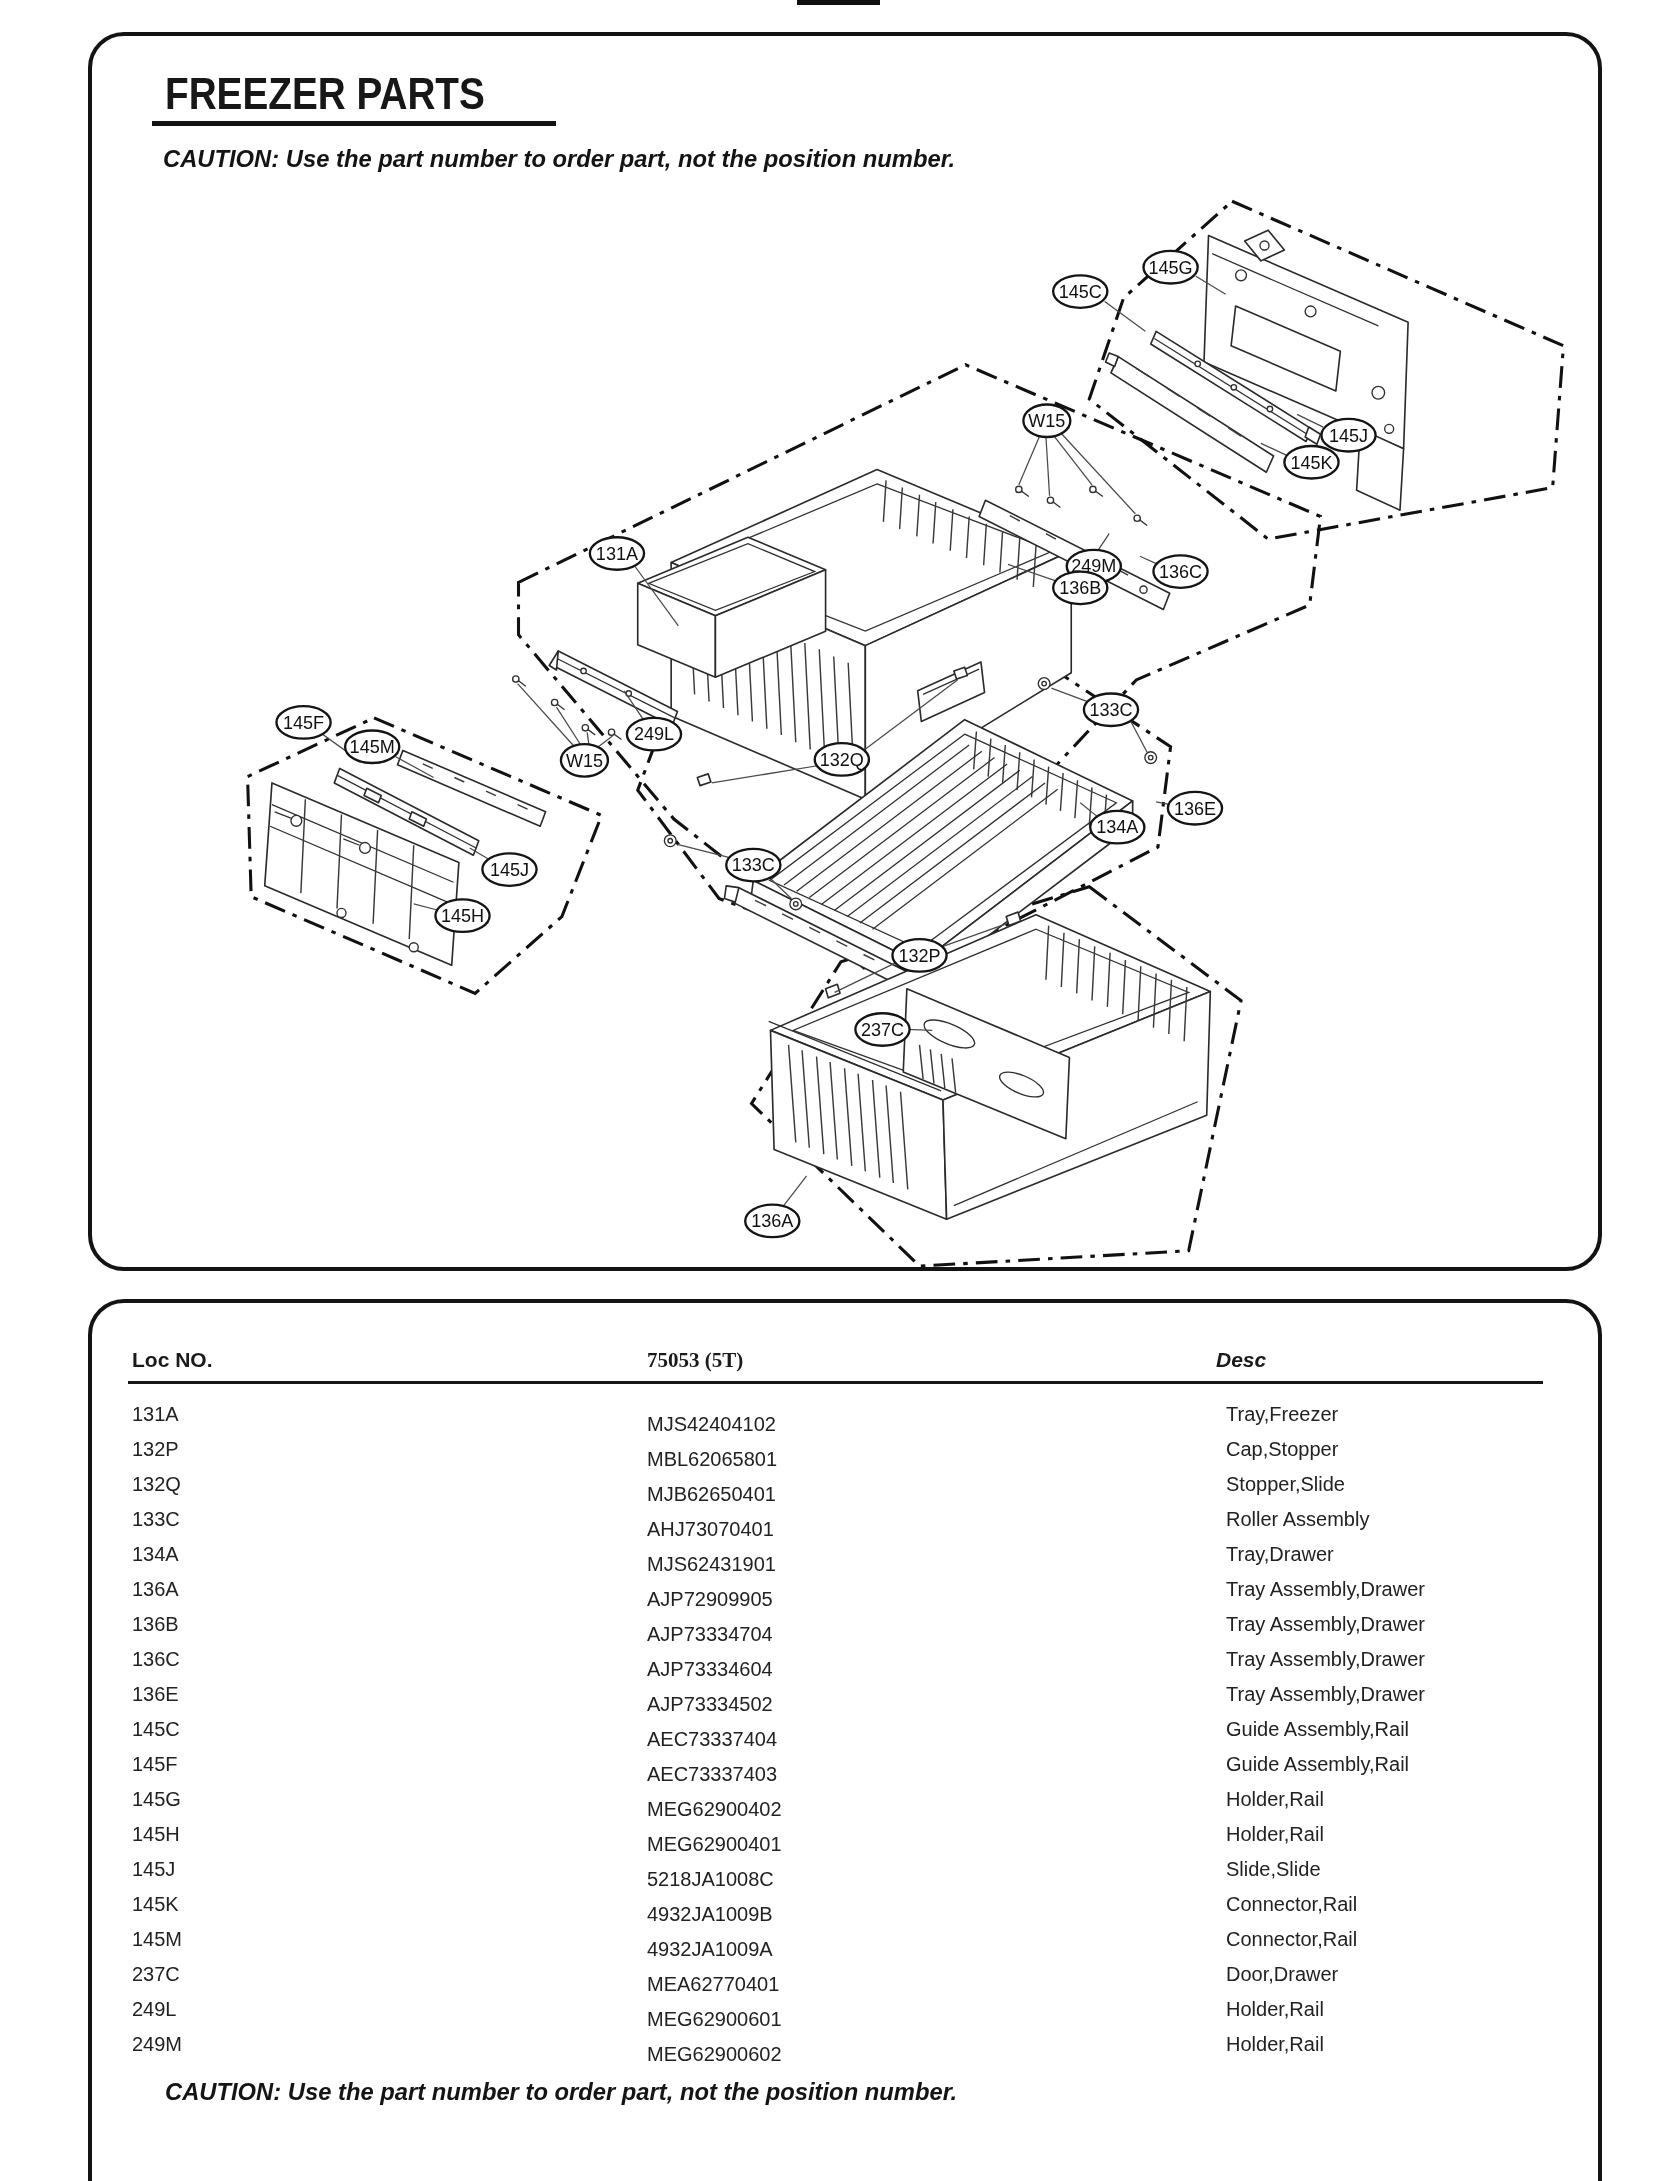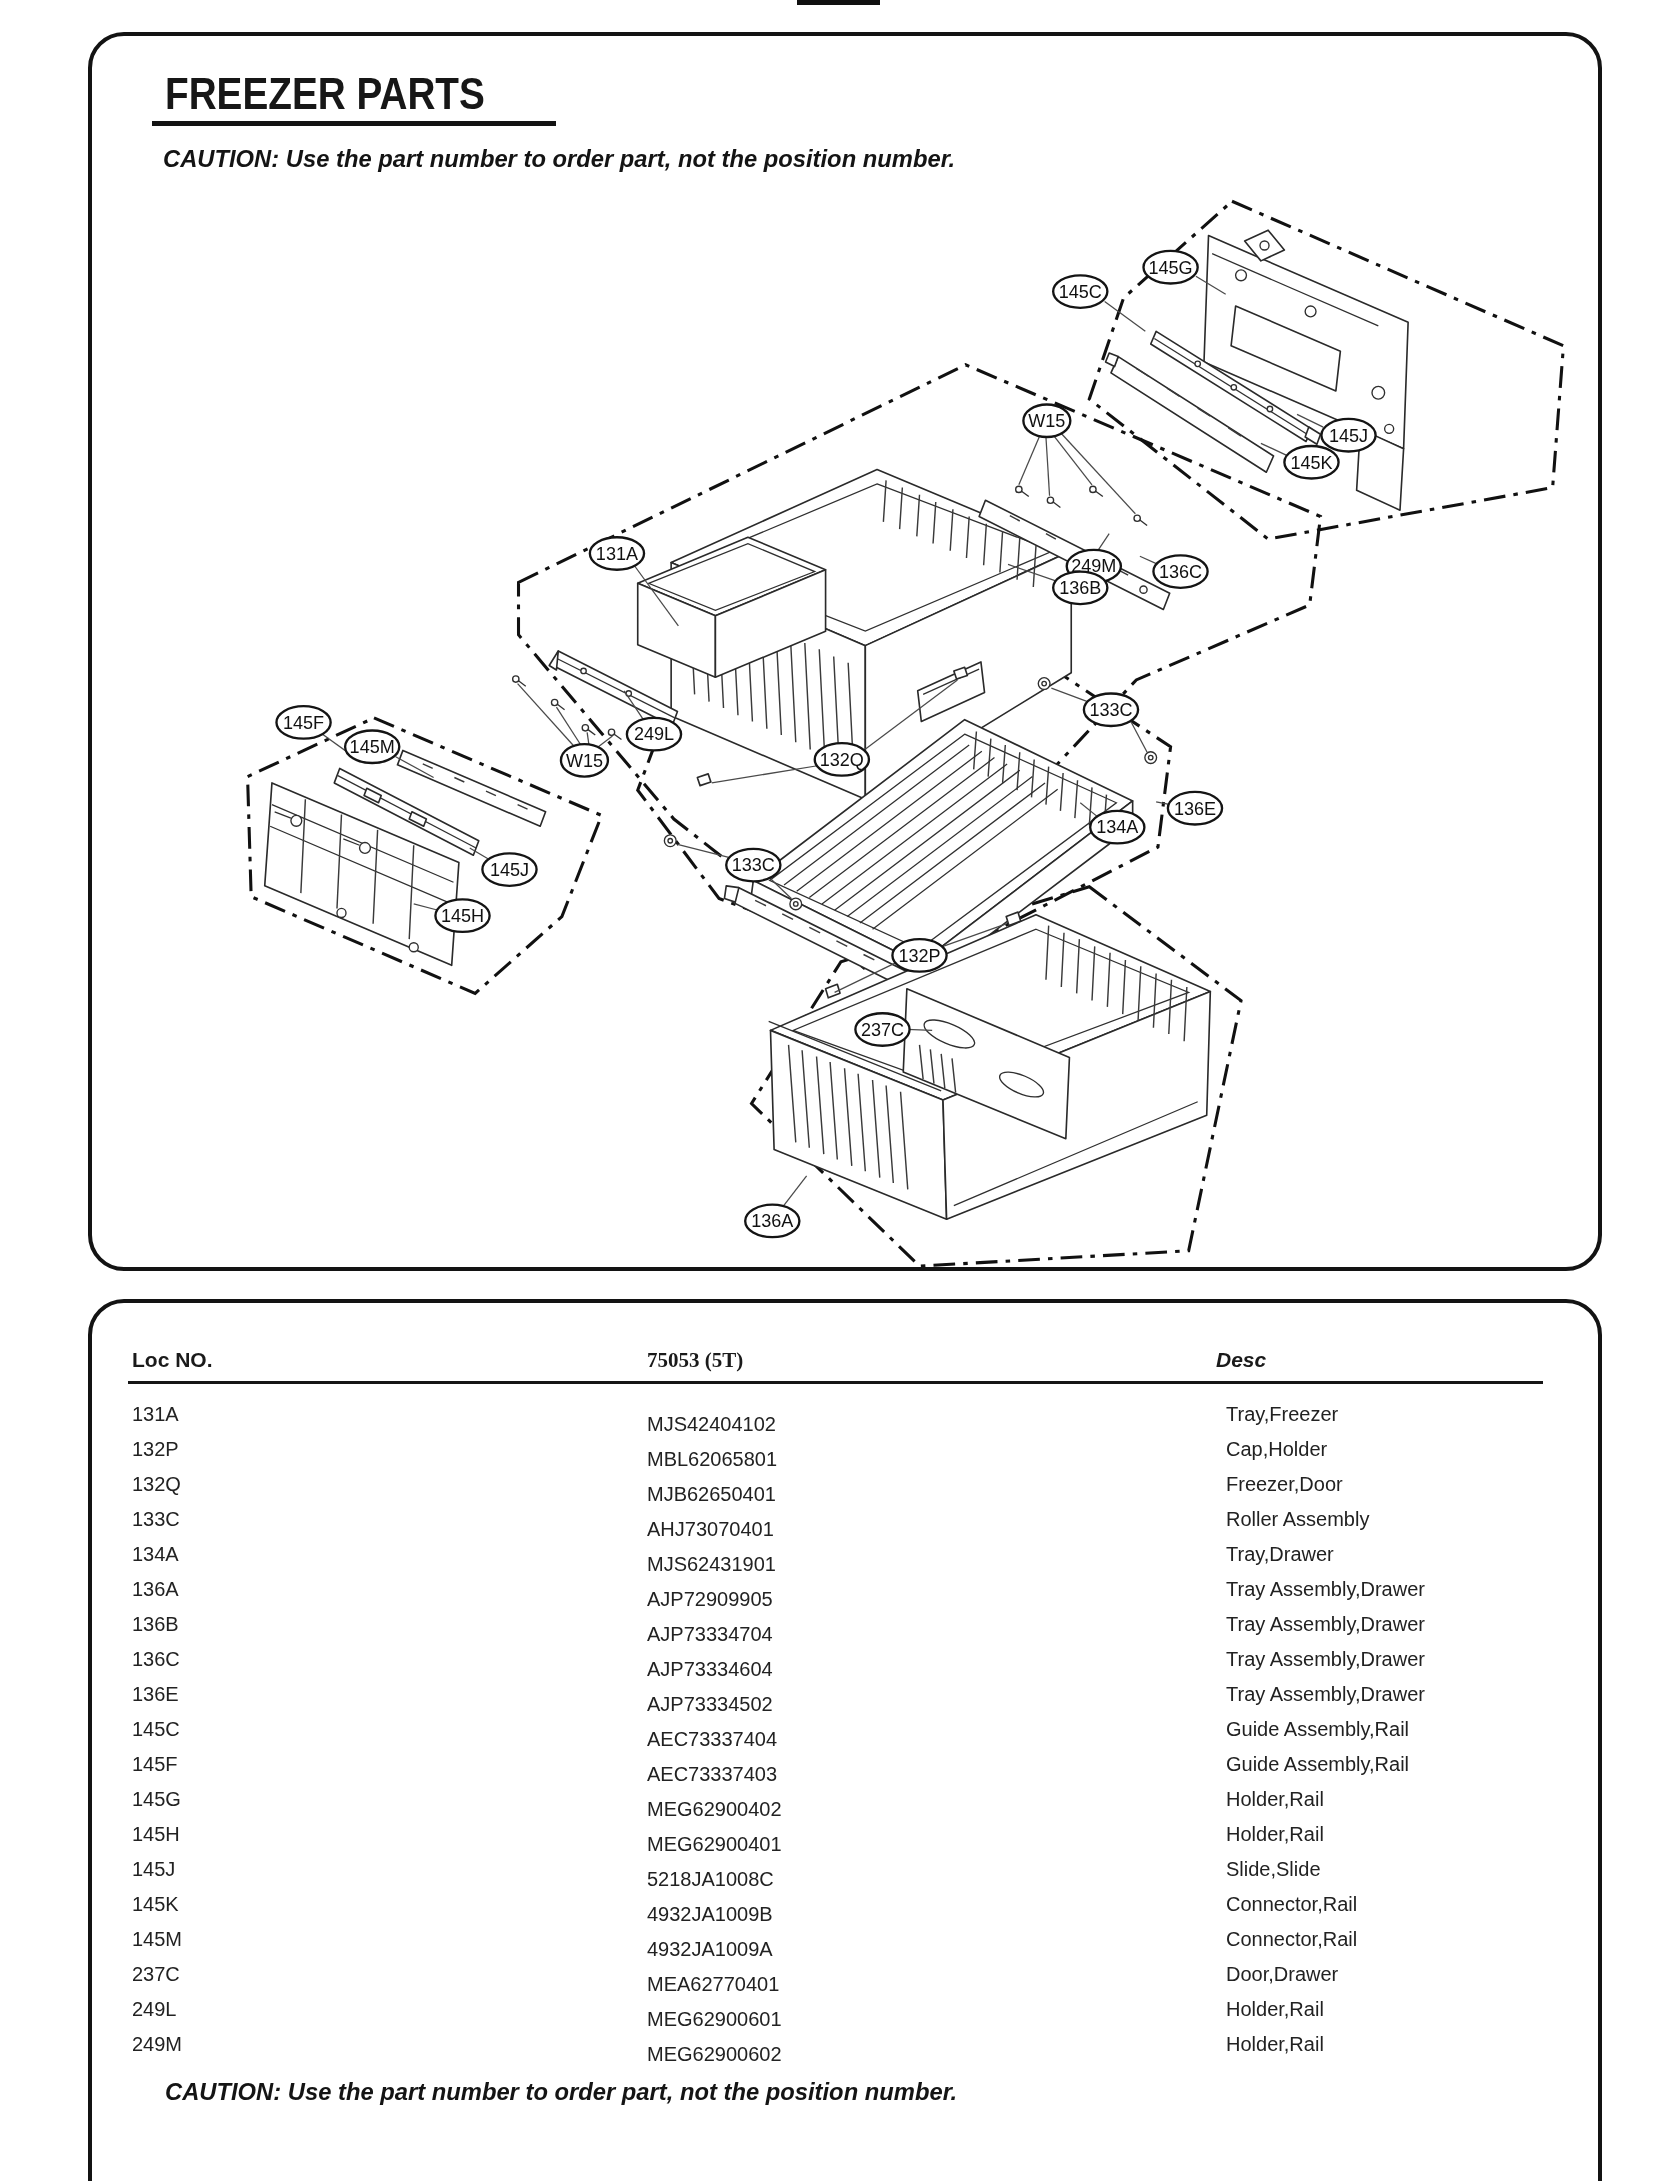--- a/index.html
+++ b/index.html
@@ -291,26 +291,26 @@
   <div class="head-rule"></div>
   <div id="rows">
       <div class="trow">
         <span class="c1">131A</span>
         <span class="c2">MJS42404102</span>
         <span class="c3">Tray,Freezer</span>
       </div>
       <div class="trow">
         <span class="c1">132P</span>
         <span class="c2">MBL62065801</span>
-        <span class="c3">Cap,Holder</span>
+        <span class="c3">Cap,Stopper</span>
       </div>
       <div class="trow">
         <span class="c1">132Q</span>
         <span class="c2">MJB62650401</span>
-        <span class="c3">Freezer,Door</span>
+        <span class="c3">Stopper,Slide</span>
       </div>
       <div class="trow">
         <span class="c1">133C</span>
         <span class="c2">AHJ73070401</span>
         <span class="c3">Roller Assembly</span>
       </div>
       <div class="trow">
         <span class="c1">134A</span>
         <span class="c2">MJS62431901</span>
         <span class="c3">Tray,Drawer</span>

